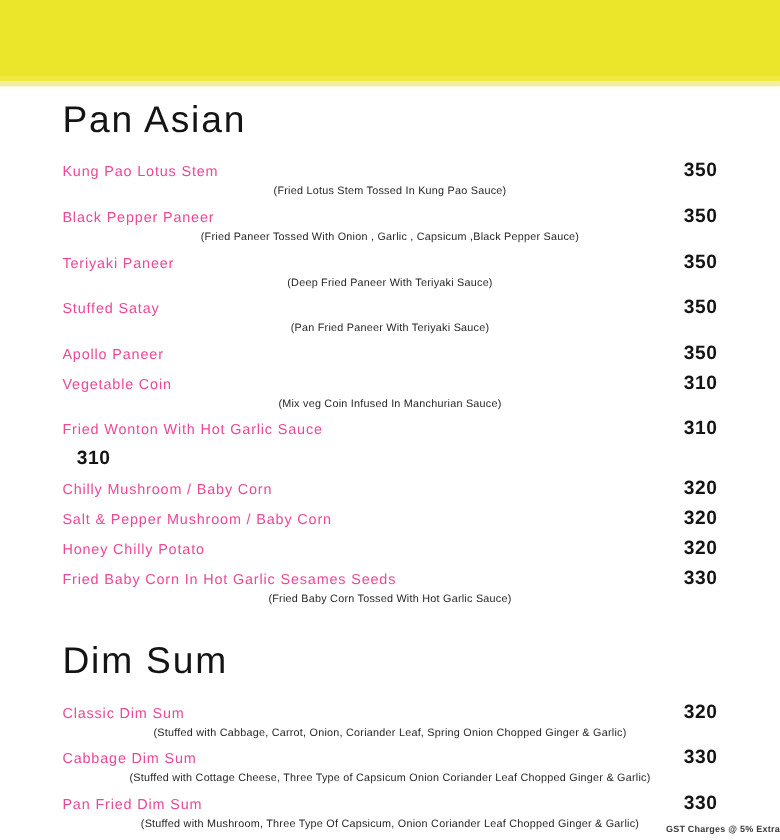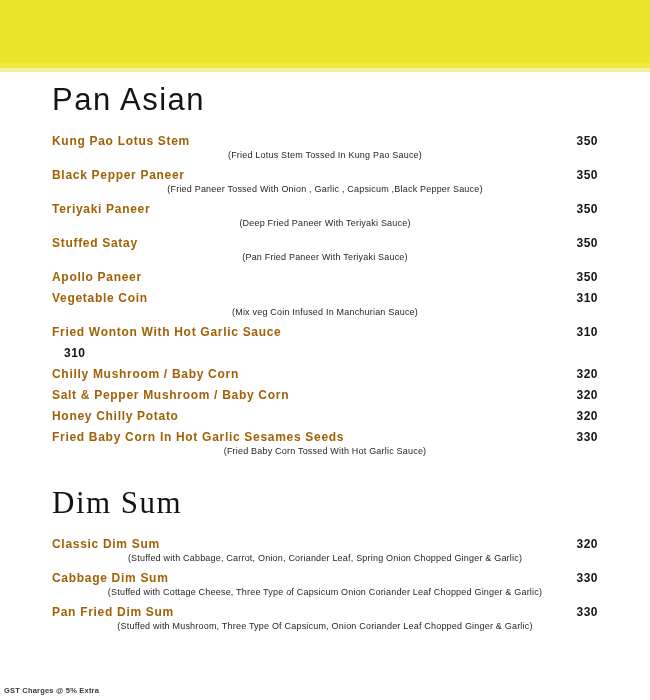--- a/index.html
+++ b/index.html
@@ -27,61 +27,60 @@
   .section-title {
     font-size: 31px;
     font-weight: 500;
     letter-spacing: 1.5px;
     color: #141414;
     margin: 0 0 16px 0;
     line-height: 36px;
   }
   .section + .section .section-title {
     margin-top: 28px;
-    font-family: Liberation Serif, serif;
   }
   .section-items { margin-bottom: 4px; }
   .item {
     margin-bottom: 7px;
   }
   .item-row {
     display: flex;
     justify-content: space-between;
     align-items: baseline;
   }
   .item-name {
     font-size: 12px;
-    font-weight: 700;
+    font-weight: 400;
     letter-spacing: 0.7px;
     line-height: 14px;
-    color: #a16207;
+    color: #ec4899;
   }
   .item-price {
-    font-size: 12px;
+    font-size: 16px;
     font-weight: 700;
     letter-spacing: 0.5px;
     color: #141414;
     margin-left: 12px;
     white-space: nowrap;
   }
   .item-desc {
     font-size: 9px;
     font-weight: 400;
     letter-spacing: 0.2px;
     line-height: 11px;
     color: #262626;
     margin-top: 2px;
     text-align: center;
   }
   .gst-note {
     position: absolute;
     left: 4px;
     right: 0;
     bottom: 5px;
-    text-align: left;
+    text-align: right;
     font-size: 7.5px;
     font-weight: 600;
     letter-spacing: 0.2px;
     color: #3a3a3a;
   }
 </style>
 </head>
 <body>
 
 <div class="page">

